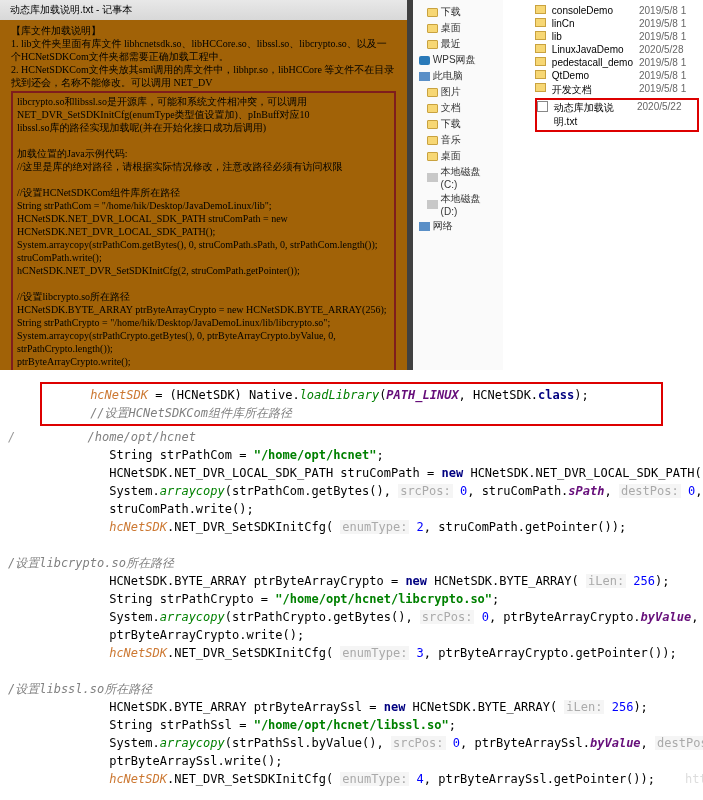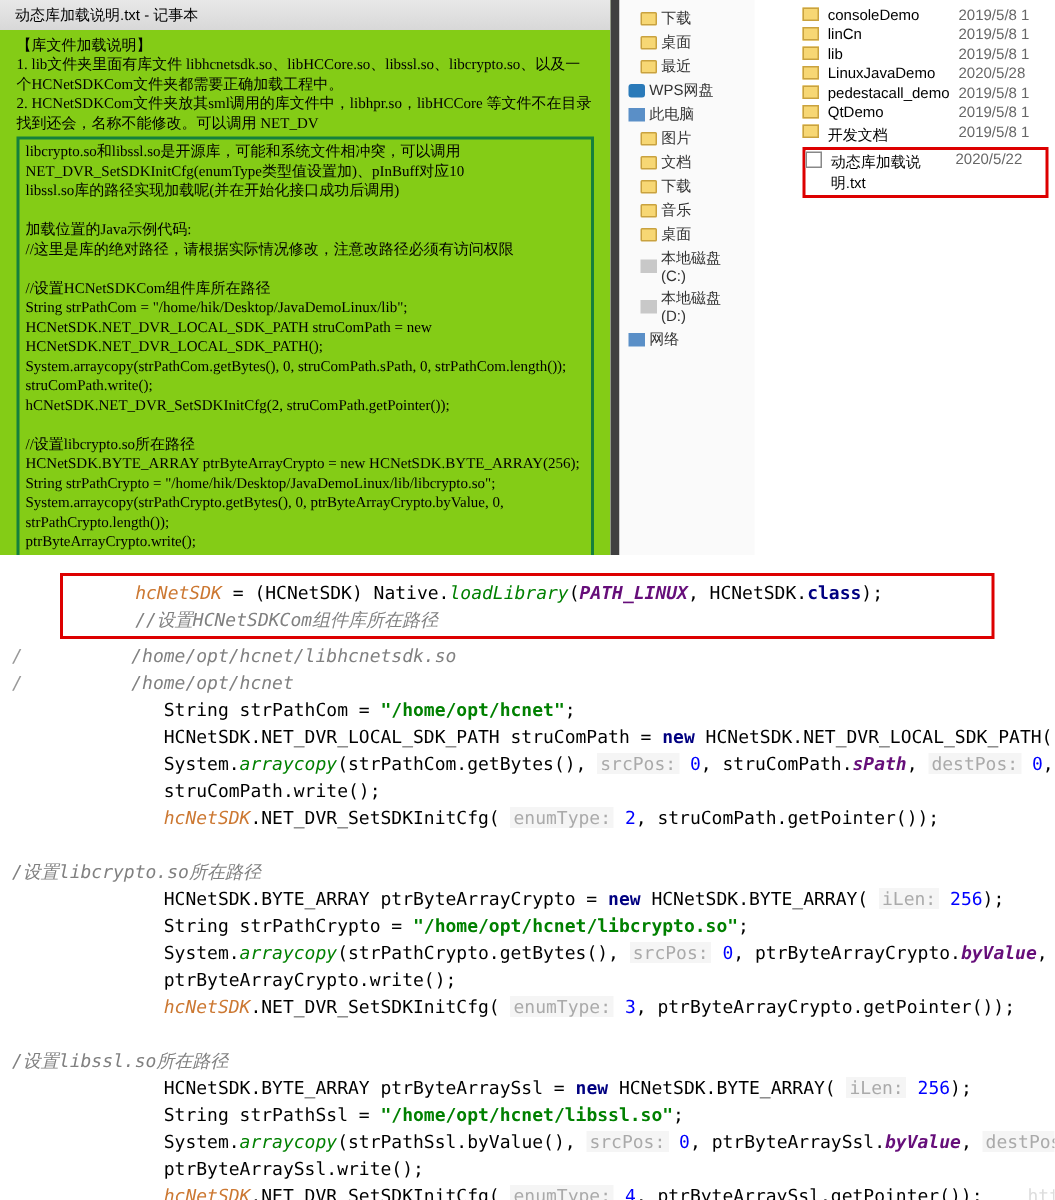--- a/index.html
+++ b/index.html
@@ -1,24 +1,24 @@
 <!DOCTYPE html>
 <html><head>
   <meta charset="utf-8">
   <style>
     * { margin: 0; padding: 0; box-sizing: border-box; }
     body { font-family: "Microsoft YaHei", SimSun, Arial, sans-serif; font-size: 11px; background: #fff; width: 703px; }
     
     
     .top-section { display: flex; background: #fff; height: 370px; }
-    .notepad-area { width: 456px; background: #84cc16; overflow: hidden; }
+    .notepad-area { width: 456px; background: #a16207; overflow: hidden; }
     .notepad-titlebar { height: 20px; background: linear-gradient(#e8e8e8, #d8d8d8); padding: 2px 6px; font-size: 10px; display: flex; align-items: center; gap: 4px; }
     .notepad-tab { display: inline-block; padding: 0 4px; }
     .notepad-content { padding: 4px 11px; font-family: Liberation Serif, serif; font-size: 10px; line-height: 1.3; color: #000; }
-    .red-box-1 { border: 2px solid #15803d; padding: 2px 4px; margin: 2px 0; }
+    .red-box-1 { border: 2px solid #7f1d1d; padding: 2px 4px; margin: 2px 0; }
     .small-txt { font-size: 10px; }
     
     
     .explorer-area { flex: 1; display: flex; background: #fff; border-left: 6px solid #404040; }
     .folder-tree { width: 90px; padding: 4px; font-size: 10px; background: #fafafa; }
     .tree-item { padding: 1px 0 1px 16px; display: flex; align-items: center; gap: 3px; color: #333; }
     .tree-item.root { padding-left: 2px; }
     .tree-item.sub { padding-left: 10px; }
     .folder-ico { width: 11px; height: 9px; background: #f7d774; border: 1px solid #c9a23f; border-radius: 1px; display: inline-block; }
     .file-list { flex: 1; padding: 4px; font-size: 10px; }
@@ -195,21 +195,20 @@
         </div>
     </div>
   </div>
 </div>
 
 <div class="code-section">
   <div class="red-box-code">
     <div class="code-line">     <span class="c-orange">hcNetSDK</span><span> = (HCNetSDK) Native.</span><span class="c-green-i">loadLibrary</span><span>(</span><span class="c-purple">PATH_LINUX</span><span>, HCNetSDK.</span><span class="c-navy">class</span><span>);</span></div>
     <div class="code-line">     <span class="c-comment">//设置HCNetSDKCom组件库所在路径</span></div>
   </div>
-  <div class="code-line c-comment"><span class="c-gray">/</span>          <span>/home/opt/hcnet/libhcnetsdk.so</span></div>
   <div class="code-line c-comment"><span class="c-gray">/</span>          <span>/home/opt/hcnet</span></div>
   <div class="code-line">              <span>String strPathCom = </span><span class="c-green">"/home/opt/hcnet"</span><span>;</span></div>
   <div class="code-line">              <span>HCNetSDK.NET_DVR_LOCAL_SDK_PATH struComPath = </span><span class="c-navy">new</span><span> HCNetSDK.NET_DVR_LOCAL_SDK_PATH();</span></div>
   <div class="code-line">              <span>System.</span><span class="c-green-i">arraycopy</span><span>(strPathCom.getBytes(), </span><span class="c-hint">srcPos:</span><span class="c-blue"> 0</span><span>, struComPath.</span><span class="c-purple">sPath</span><span>, </span><span class="c-hint">destPos:</span><span class="c-blue"> 0</span><span>, strPath</span></div>
   <div class="code-line">              <span>struComPath.write();</span></div>
   <div class="code-line">              <span class="c-orange">hcNetSDK</span><span>.NET_DVR_SetSDKInitCfg( </span><span class="c-hint">enumType:</span><span class="c-blue"> 2</span><span>, struComPath.getPointer());</span></div>
   <div class="code-line">&nbsp;</div>
   <div class="code-line c-comment"><span>/设置libcrypto.so所在路径</span></div>
   <div class="code-line">              <span>HCNetSDK.BYTE_ARRAY ptrByteArrayCrypto = </span><span class="c-navy">new</span><span> HCNetSDK.BYTE_ARRAY( </span><span class="c-hint">iLen:</span><span class="c-blue"> 256</span><span>);</span></div>
   <div class="code-line">              <span>String strPathCrypto = </span><span class="c-green">"/home/opt/hcnet/libcrypto.so"</span><span>;</span></div>

